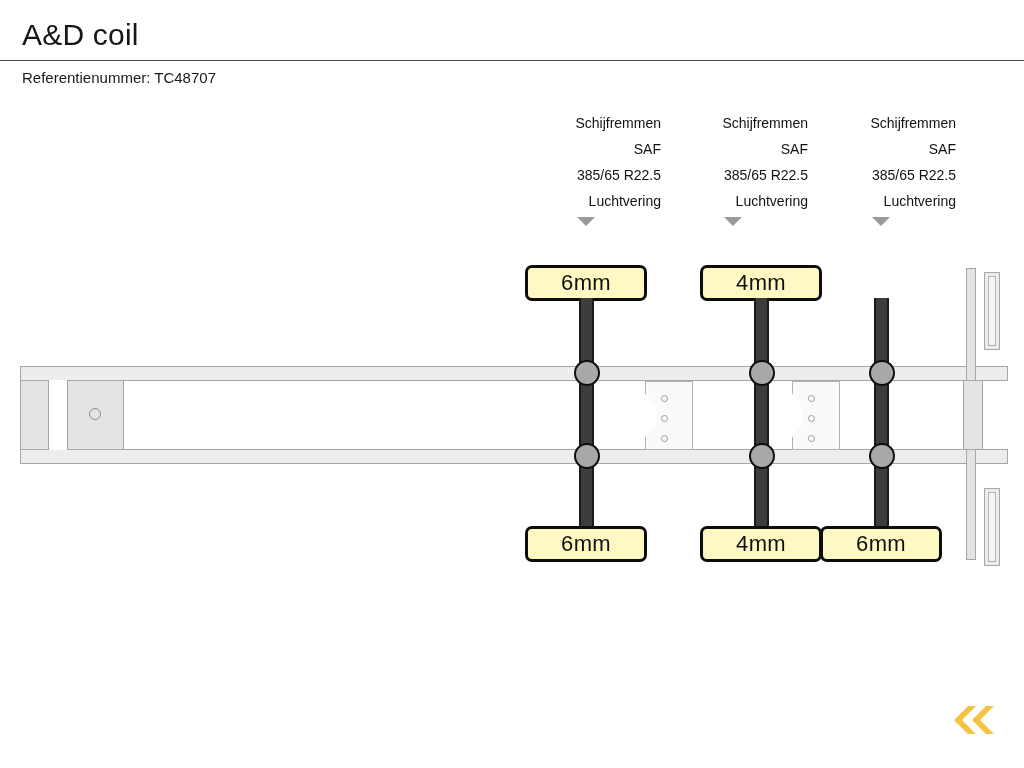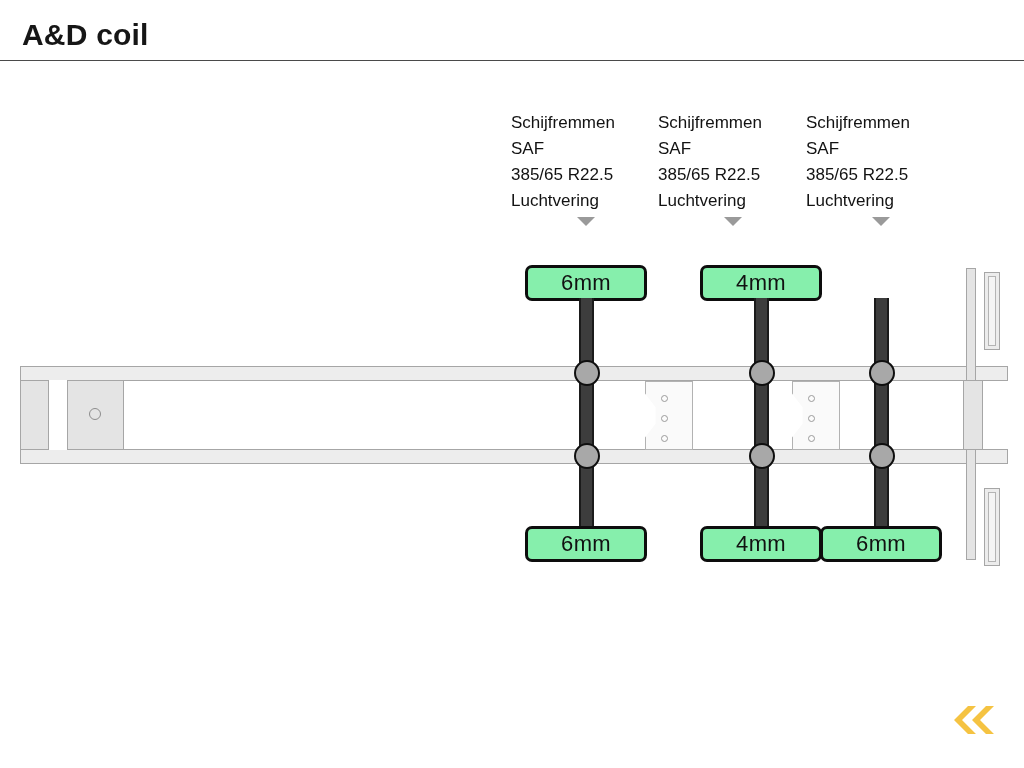--- a/index.html
+++ b/index.html
@@ -23,21 +23,21 @@
     left: 0; top: 0;
     width: 1024px;
     height: 61px;
     box-sizing: border-box;
   }
   #page-title {
     position: absolute;
     left: 22px;
     top: 18px;
     font-size: 30px;
-    font-weight: 700;
+    font-weight: 400;
     line-height: 34px;
     letter-spacing: 0.2px;
     color: #161616;
     white-space: nowrap;
   }
   #header-divider {
     position: absolute;
     left: 0;
     top: 60px;
     width: 1024px;
@@ -61,22 +61,22 @@
     top: 0;
     width: 1024px;
     height: 768px;
   }
 
   
   .axle-spec {
     position: absolute;
     top: 110px;
     width: 150px;
-    text-align: left;
-    font-size: 17px;
+    text-align: right;
+    font-size: 14px;
     line-height: 26px;
     color: #121212;
     white-space: nowrap;
   }
   .axle-spec .spec-line { display: block; }
   .spec-pointer {
     display: block;
     margin: 3px auto 0 auto;
     width: 0; height: 0;
     border-left: 9px solid transparent;
@@ -180,21 +180,21 @@
     box-sizing: border-box;
   }
   .hub-top    { top: 95px; }
   .hub-bottom { top: 178px; }
 
   .tread-label {
     position: absolute;
     left: 0;
     width: 122px;
     height: 36px;
-    background: #86efac;
+    background: #fef9c3;
     border: 3px solid #0d0d0d;
     border-radius: 7px;
     box-sizing: border-box;
     font-size: 22px;
     line-height: 30px;
     text-align: center;
     color: #111111;
     letter-spacing: 0.3px;
   }
   .tread-top    { top: 0px; }
@@ -246,20 +246,21 @@
     cursor: pointer;
   }
   #prev-button svg { display: block; }
 </style>
 </head>
 <body>
 
 <div id="header">
   <div id="page-title">A&amp;D coil</div>
   <div id="header-divider"></div>
+  <div id="reference-line">Referentienummer: TC48707</div>
 </div>
 
 <div id="diagram">
 
   <div class="axle-spec" style="left:511px;">
     <span class="spec-line">Schijfremmen</span>
     <span class="spec-line">SAF</span>
     <span class="spec-line">385/65 R22.5</span>
     <span class="spec-line">Luchtvering</span>
     <span class="spec-pointer"></span>

